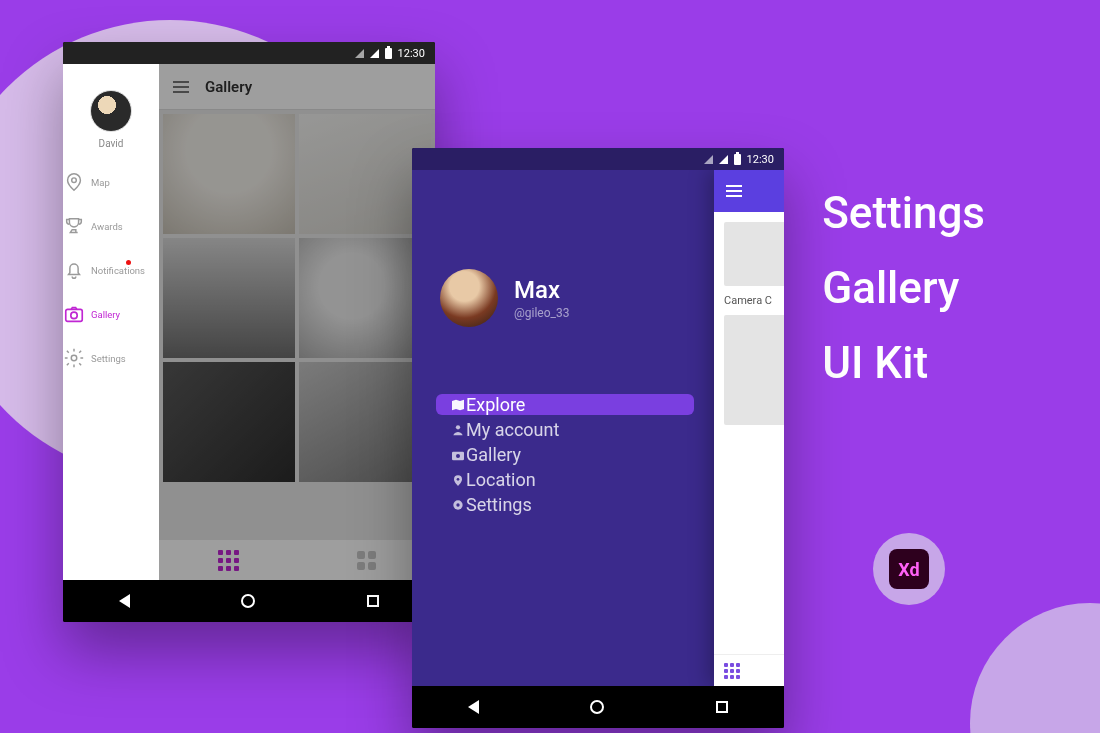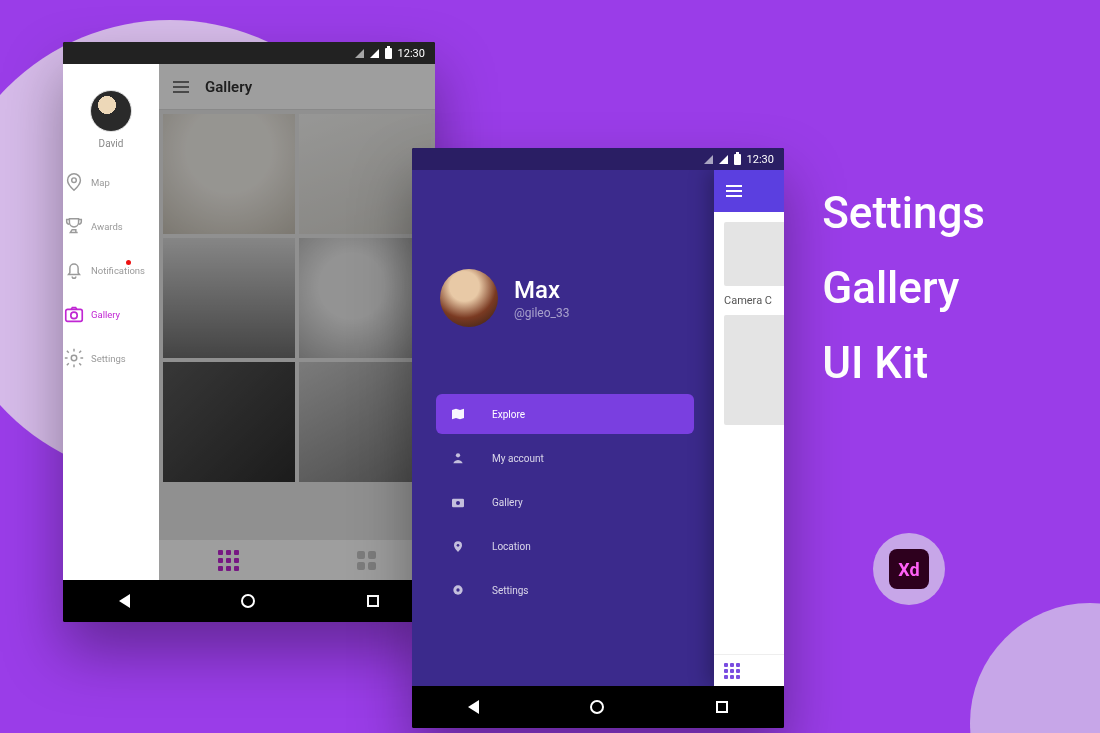--- a/index.html
+++ b/index.html
@@ -139,21 +139,21 @@
   .p2-peek-label{font-size:11px;color:#555;}
   .p2-peek-bar{position:absolute;left:0;right:0;bottom:0;height:32px;background:#fff;display:flex;align-items:center;padding-left:10px;border-top:1px solid #eee;}
   .grid9b{display:grid;grid-template-columns:repeat(3,4px);grid-auto-rows:4px;gap:2px;}
   .grid9b span{background:#7a4de0;border-radius:1px;}
 
   .p2-profile{position:absolute;left:28px;top:99px;display:flex;align-items:center;gap:16px;}
   .p2-avatar{width:58px;height:58px;border-radius:50%;background:radial-gradient(circle at 42% 30%,#e8c9a6 0 28%,#7a3a22 60%,#2a1c14 100%);}
   .p2-name{color:#fff;font-size:24px;font-weight:500;}
   .p2-handle{color:rgba(255,255,255,.55);font-size:12px;margin-top:2px;}
   .p2-menu{position:absolute;left:24px;top:224px;right:90px;display:flex;flex-direction:column;gap:4px;}
-  .p2-item{display:flex;align-items:center;gap:26px;padding:12px 14px;border-radius:6px;color:rgba(255,255,255,.8);font-size:10px;cursor:pointer;}
+  .p2-item{display:flex;align-items:center;gap:0;padding:0 14px;border-radius:6px;color:rgba(255,255,255,.8);font-size:18px;cursor:pointer;}
   .p2-item.active{background:#7a3fe0;color:#fff;}
   .p2-item svg{width:16px;height:16px;flex-shrink:0;}
 </style>
 </head>
 <body>
 
 <div class="bg-circle-1"></div>
 <div class="bg-circle-2"></div>
 
 <div class="title-block">

